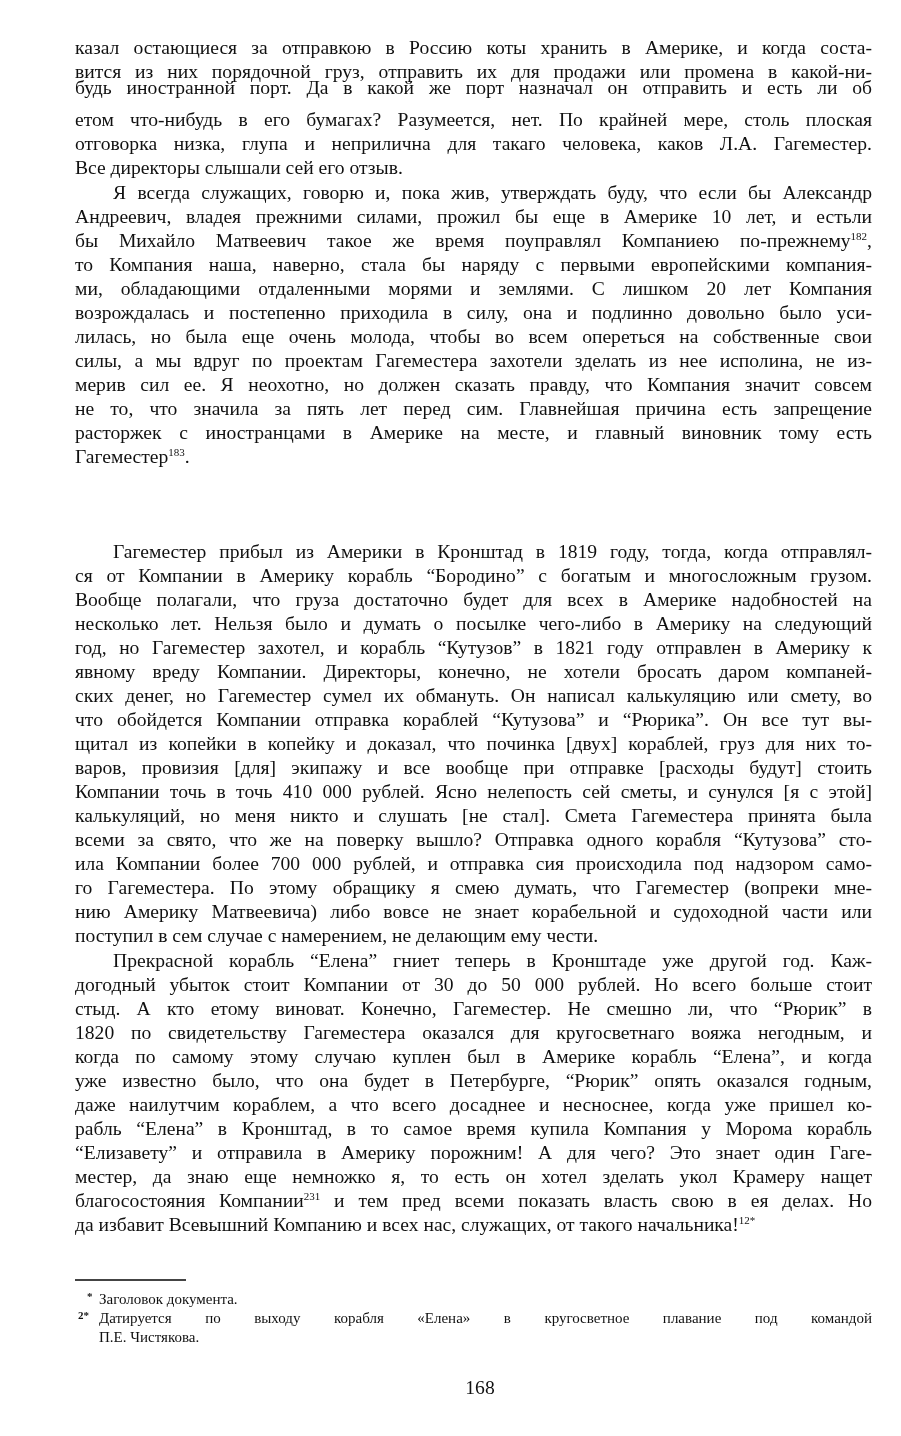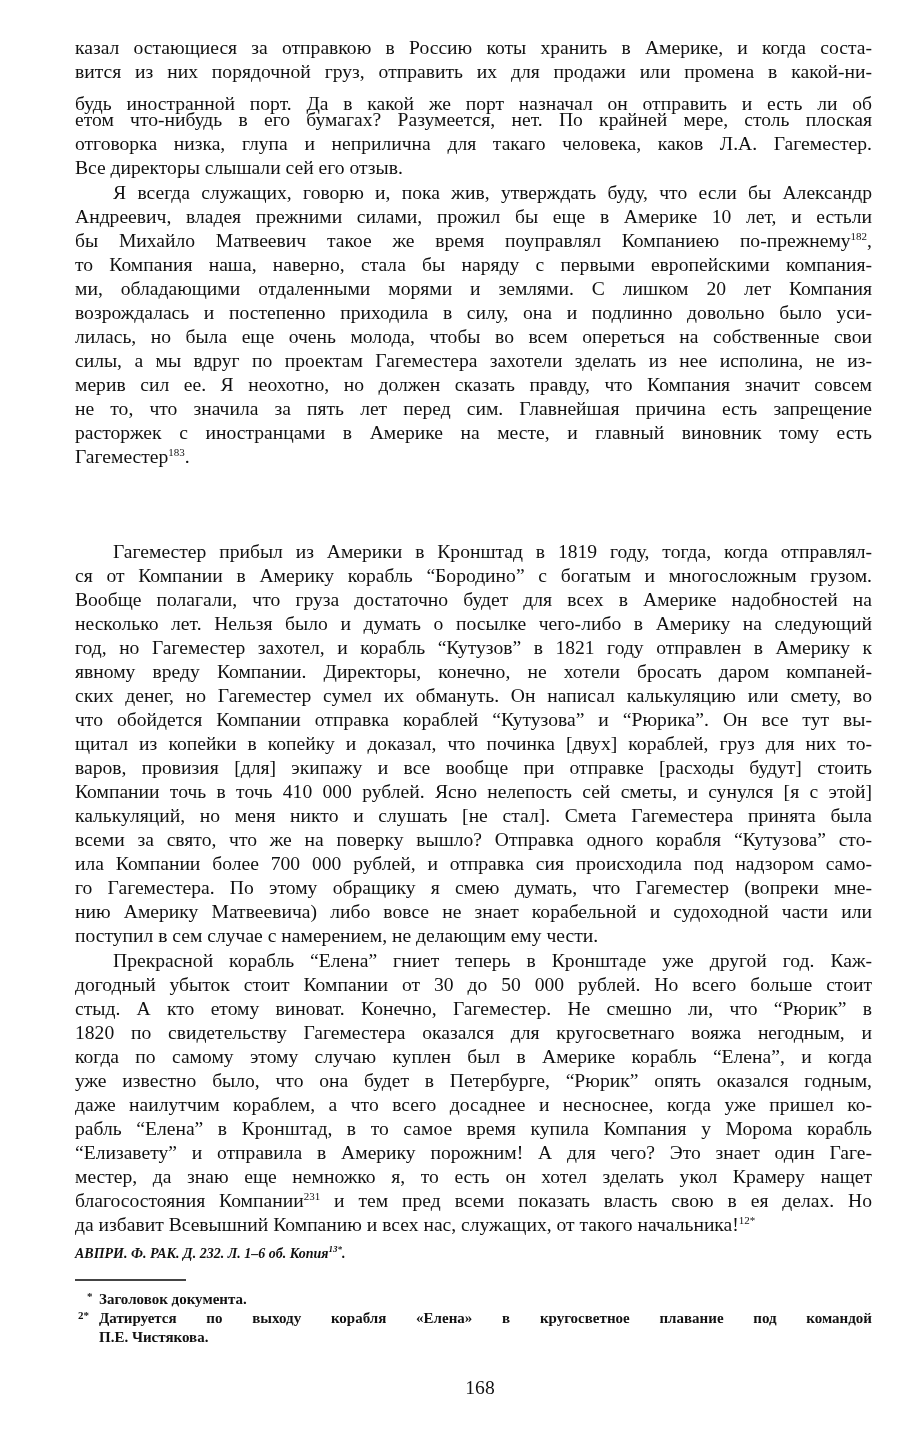--- a/index.html
+++ b/index.html
@@ -13,34 +13,34 @@
     .ln.indent { left: 101px; width: 759px; }
     sup { font-size: 11px; line-height: 0; vertical-align: 7px; }
     .head { position: absolute; left: 0; width: 901px; text-align: center;
             font-size: 19.6px; line-height: 24px; white-space: nowrap; }
     .ref { position: absolute; left: 63px; top: 1220px; font-size: 14px;
            font-weight: bold; font-style: italic; line-height: 20px; white-space: nowrap; }
     .ref sup { font-size: 9px; vertical-align: 6px; }
     .sep { position: absolute; left: 63px; top: 1279px; width: 111px; height: 2px; background: #444; }
     .fn { position: absolute; font-size: 15px; line-height: 19px; white-space: nowrap; }
     .fn-mark { position: absolute; font-size: 11px; font-weight: bold; line-height: 12px; }
-    .fn-text { left: 87px; width: 773px; text-align: justify; text-align-last: justify; font-weight: bold; }
+    .fn-text { left: 87px; width: 773px; text-align: justify; text-align-last: justify; }
     .fn-text.last { text-align-last: left; }
     .pagenum { position: absolute; left: 0; width: 936px; top: 1376px; text-align: center;
                font-size: 19.6px; line-height: 24px; }
   </style>
 </head>
 <body>
 
 <div class="page">
 
   <div>
     <div class="ln" style="top:36px">казал остающиеся за отправкою в Россию коты хранить в Америке, и когда соста-</div>
     <div class="ln" style="top:60px">вится из них порядочной груз, отправить их для продажи или промена в какой-ни-</div>
-    <div class="ln" style="top:92px">будь иностранной порт. Да в какой же порт назначал он отправить и есть ли об</div>
+    <div class="ln" style="top:76px">будь иностранной порт. Да в какой же порт назначал он отправить и есть ли об</div>
     <div class="ln" style="top:108px">етом что-нибудь в его бумагах? Разумеется, нет. По крайней мере, столь плоская</div>
     <div class="ln" style="top:132px">отговорка низка, глупа и неприлична для такаго человека, каков Л.А. Гагеместер.</div>
     <div class="ln last" style="top:156px">Все директоры слышали сей его отзыв.</div>
   </div>
 
   <div>
     <div class="ln indent" style="top:181px">Я всегда служащих, говорю и, пока жив, утверждать буду, что если бы Александр</div>
     <div class="ln" style="top:205px">Андреевич, владея прежними силами, прожил бы еще в Америке 10 лет, и естьли</div>
     <div class="ln" style="top:229px">
       <span>бы Михайло Матвеевич такое же время поуправлял Компаниею по-прежнему</span><sup>182</sup>,
@@ -91,23 +91,20 @@
     <div class="ln" style="top:1141px">“Елизавету” и отправила в Америку порожним! А для чего? Это знает один Гаге-</div>
     <div class="ln" style="top:1165px">местер, да знаю еще немножко я, то есть он хотел зделать укол Крамеру нащет</div>
     <div class="ln" style="top:1189px">
       <span>благосостояния Компании</span><sup>231</sup><span> и тем пред всеми показать власть свою в ея делах. Но</span>
     </div>
     <div class="ln last" style="top:1213px">
       <span>да избавит Всевышний Компанию и всех нас, служащих, от такого начальника!</span><sup>12*</sup>
     </div>
   </div>
 
-  <div class="ref" style="top:1244px">
-    <span>АВПРИ. Ф. РАК. Д. 232. Л. 1–6 об. Копия</span><sup>13*</sup><span>.</span>
-  </div>
 
   <div class="sep"></div>
 
   <div>
     <div class="fn-mark" style="left:75px; top:1290px">*</div>
     <div class="fn fn-text last" style="top:1290px">Заголовок документа.</div>
 
     <div class="fn-mark" style="left:66px; top:1309px">2*</div>
     <div class="fn fn-text" style="top:1309px">Датируется по выходу корабля «Елена» в кругосветное плавание под командой</div>
     <div class="fn fn-text last" style="top:1328px">П.Е. Чистякова.</div>

